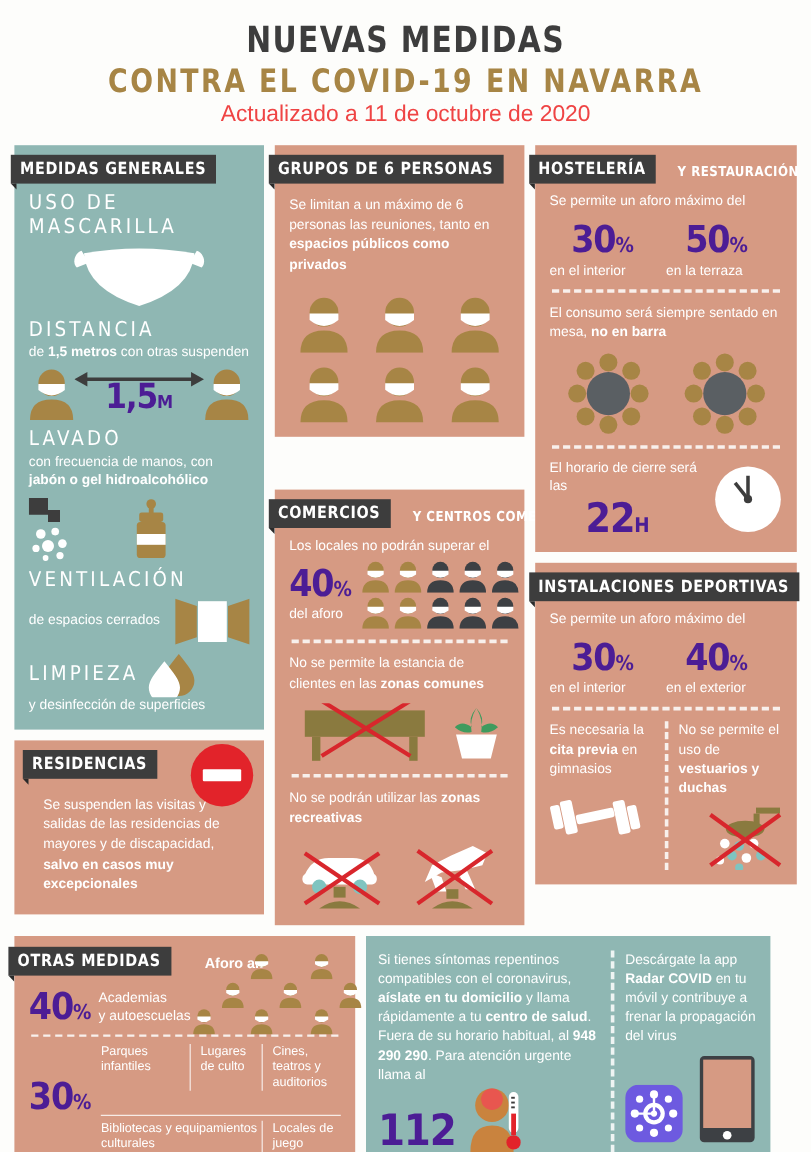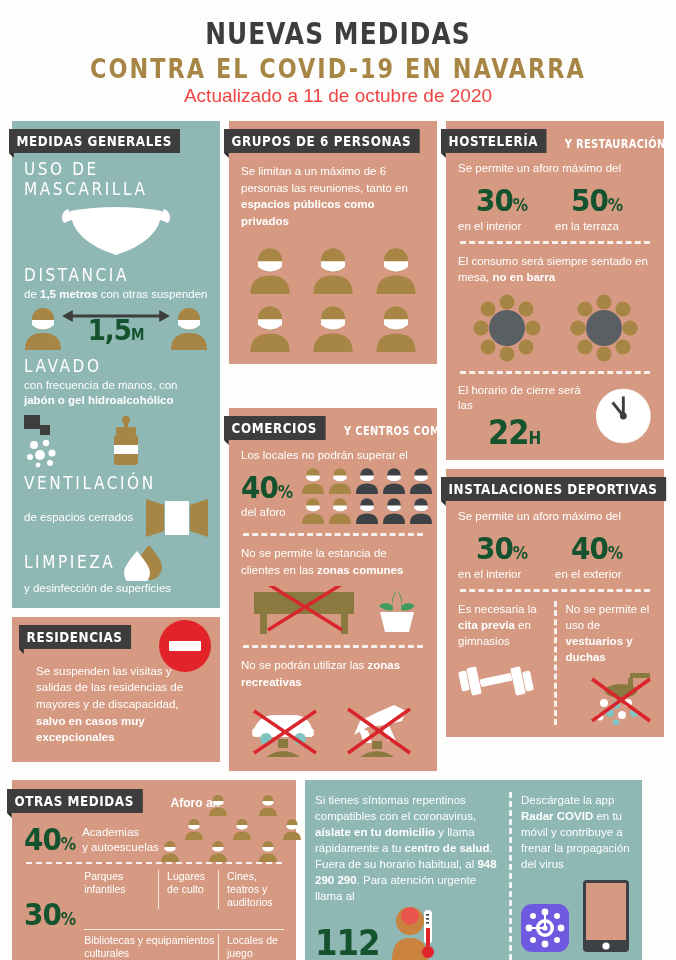--- a/index.html
+++ b/index.html
@@ -62,21 +62,21 @@
     color: #ffffff; font-size: 17px; letter-spacing: 2.6px; margin-bottom: 2px;
   }
   .body-txt { color: #ffffff; font-size: 11.5px; line-height: 1.32; }
   .body-txt b { font-weight: bold; }
 
   .dashline { border-top: 3px dashed #ffffff; opacity:.85; margin: 9px 2px; }
   .dashline.thin { border-top: 2px dashed #ffffff; }
 
   
   .pct { font-family: "DejaVu Sans Condensed","Liberation Sans Narrow","Liberation Sans",sans-serif;
-         font-weight: bold; color: #14532d; line-height: .95; }
+         font-weight: bold; color: #4c1d95; line-height: .95; }
   .pct .num { font-size: 31px; letter-spacing: -1px; }
   .pct .sym { font-size: 17px; }
   .pct-label { color: #ffffff; font-size: 11.5px; margin-top: 4px; }
 
   .twocol { display: flex; }
   .twocol > div { flex: 1; text-align: left; }
 
   
   svg { display: block; }
   .center { display: flex; justify-content: center; }

